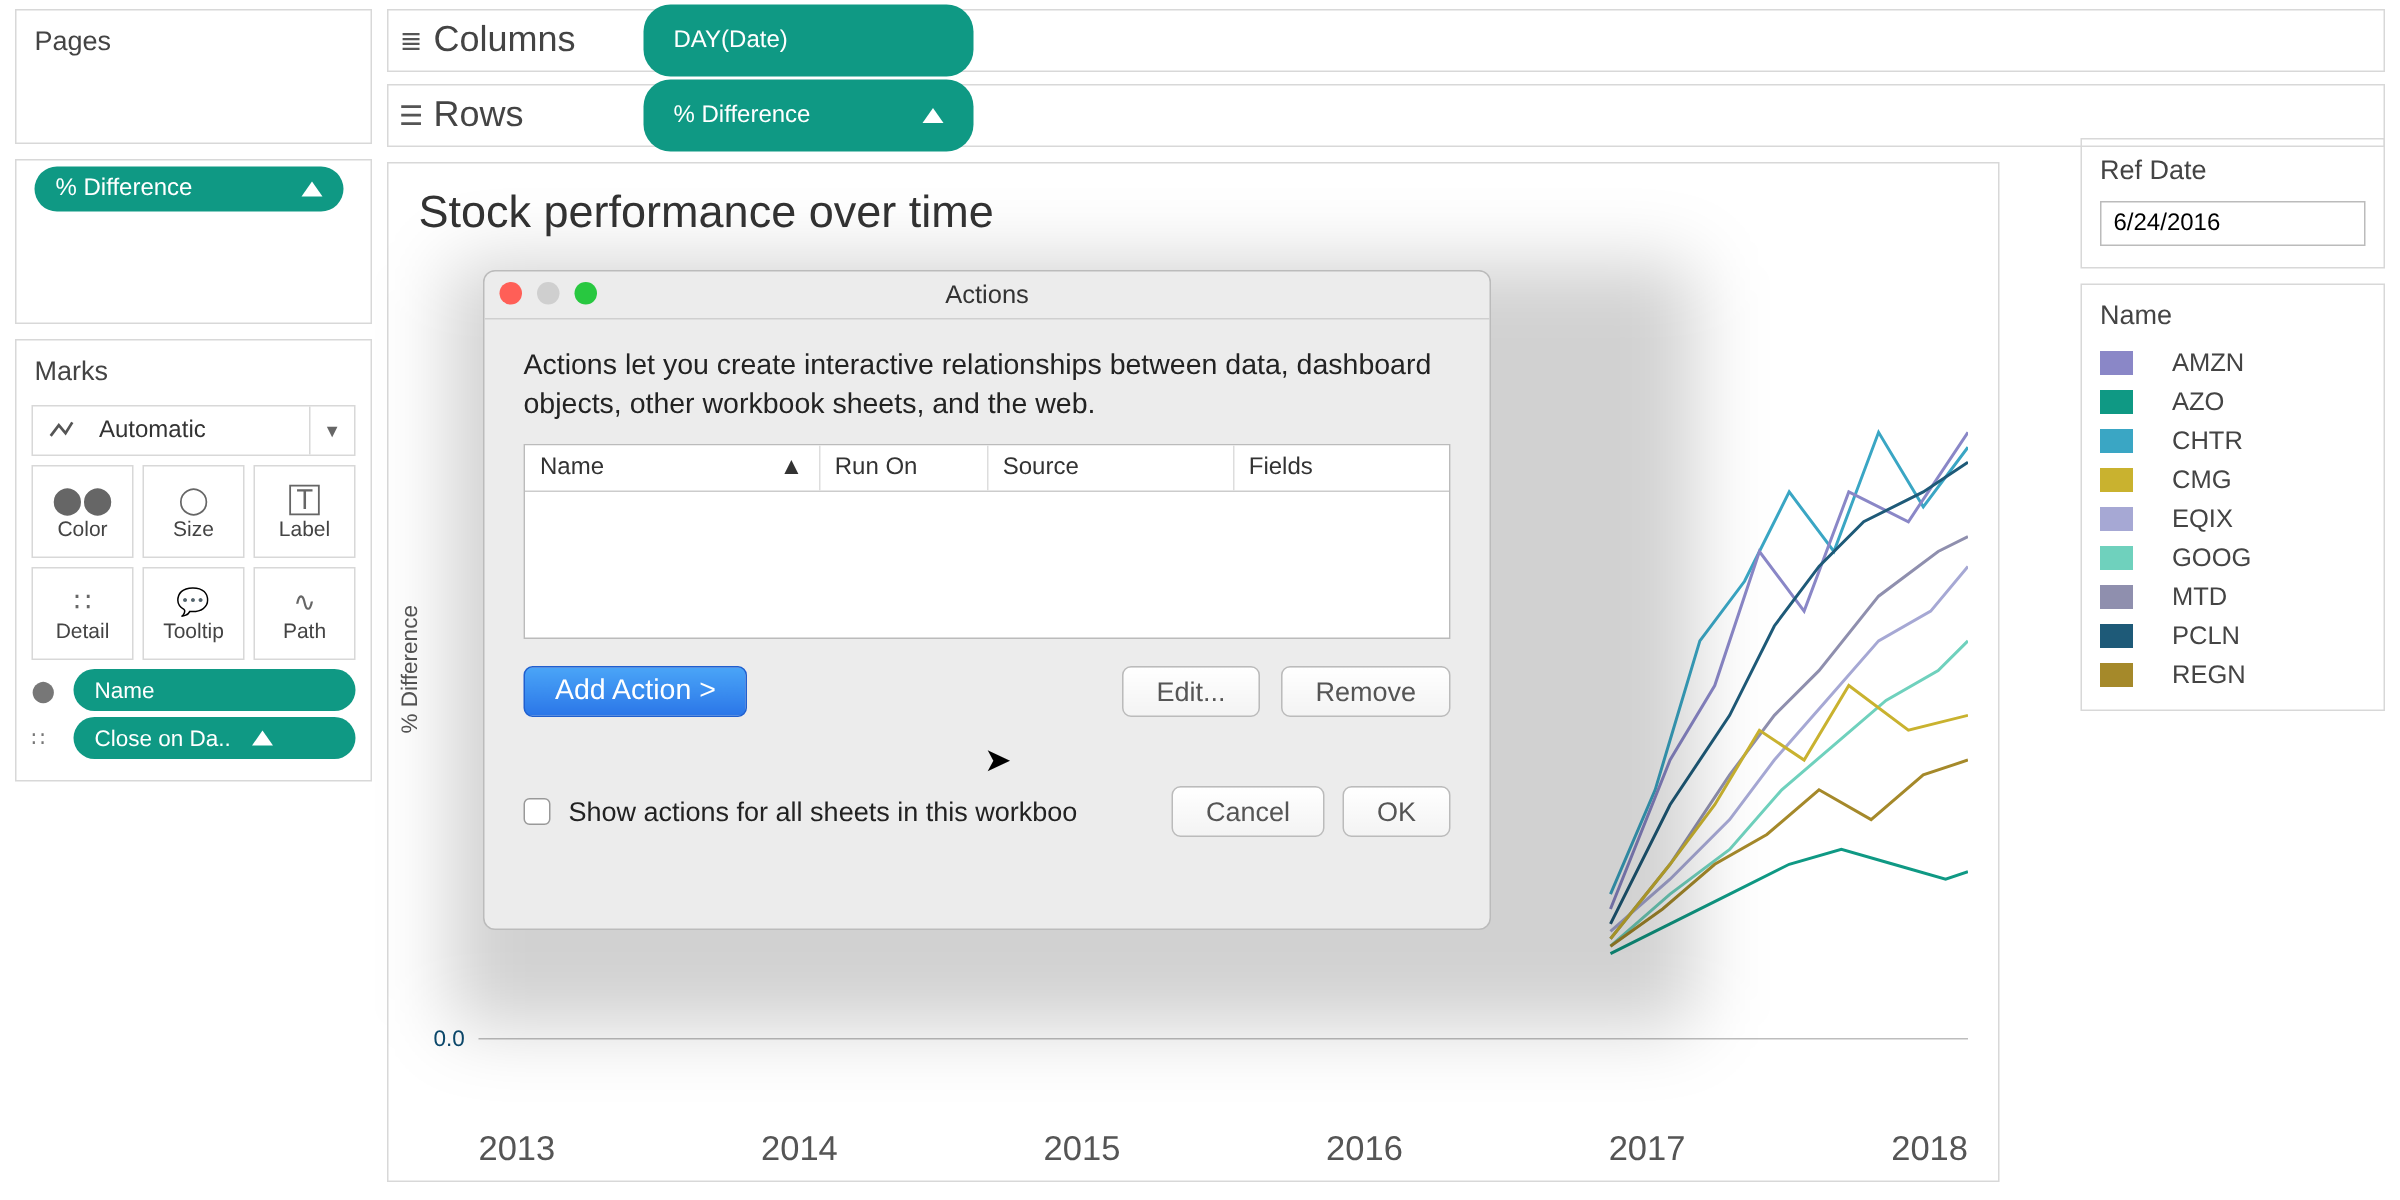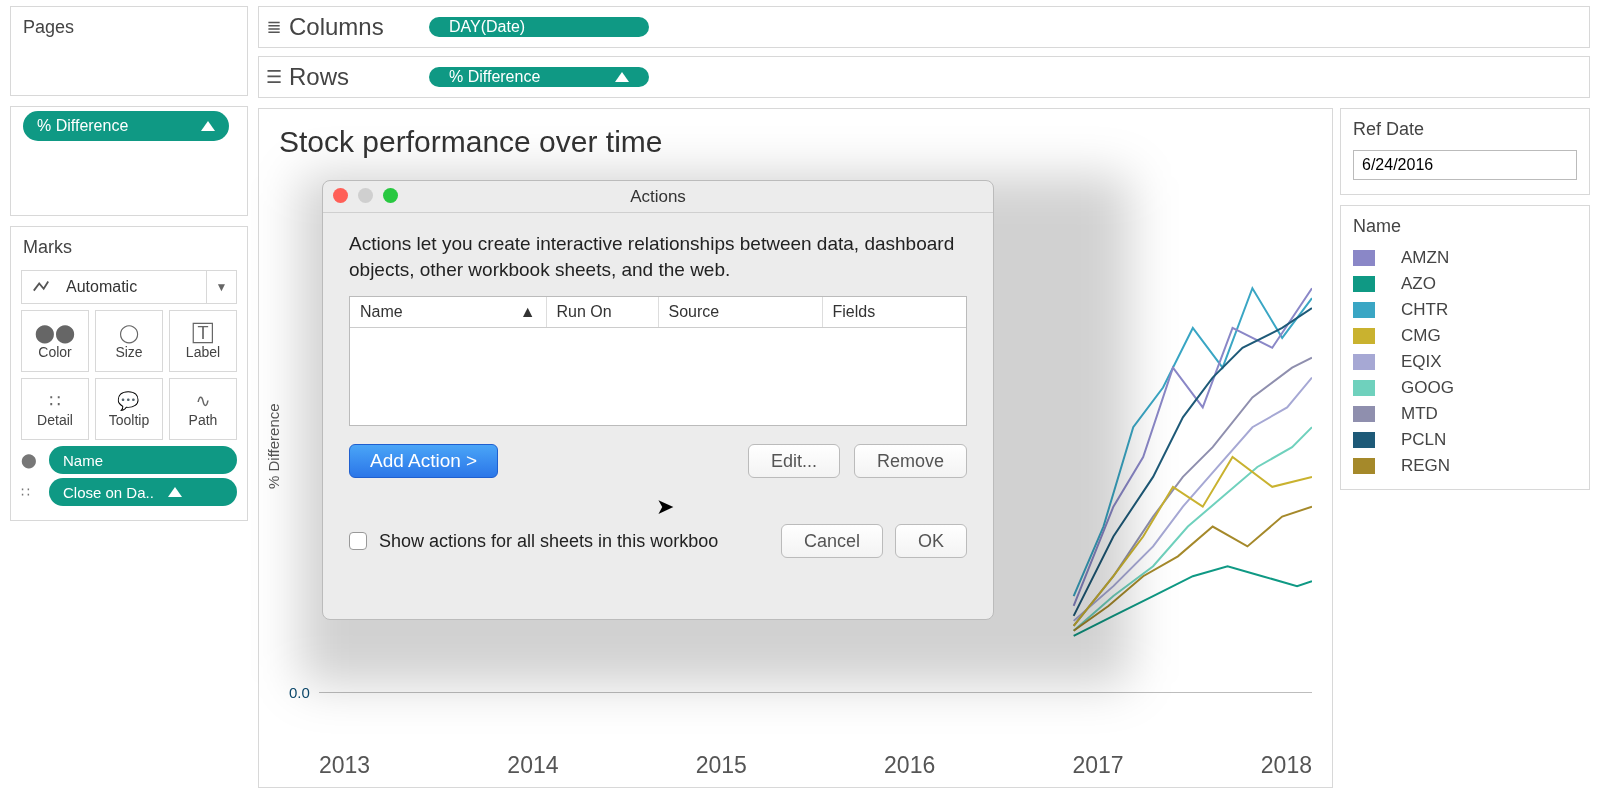--- a/index.html
+++ b/index.html
@@ -28,34 +28,34 @@
 
 .mark-row { display: flex; align-items: center; gap: 6px; margin: 4px 10px; }
 .mark-row .mic { width: 22px; color: #777; font-size: 14px; }
 .mark-row .pill { flex: 1; height: 28px; font-size: 15px; }
 
 
 .shelves { position: absolute; left: 258px; top: 6px; right: 10px; }
 .shelf { border: 1px solid #d8d8d8; height: 42px; display: flex; align-items: center; margin-bottom: 8px; }
 .shelf .sic { width: 30px; text-align: center; color: #555; font-size: 18px; }
 .shelf .slabel { width: 140px; font-size: 24px; color: #444; }
-.shelf .pill { height: 20px; padding: 0 20px; min-width: 220px; justify-content: space-between; }
+.shelf .pill { height: 48px; padding: 0 20px; min-width: 220px; justify-content: space-between; }
 
 
 .viz { position: absolute; left: 258px; top: 108px; width: 1075px; height: 680px; border: 1px solid #d8d8d8; }
 .viz h2 { font-weight: 400; font-size: 30px; color: #333; padding: 16px 20px 4px; }
 .yaxis-label { position: absolute; left: 6px; top: 380px; transform: rotate(-90deg); transform-origin: left top; font-size: 15px; color: #555; }
 .chart-area { position: absolute; left: 60px; right: 20px; top: 70px; bottom: 60px; }
 .zero-line { position: absolute; left: 0; right: 0; bottom: 34px; border-top: 1px solid #bdbdbd; }
 .zero-lbl { position: absolute; left: -30px; bottom: 26px; font-size: 15px; color: #0c4a6e; }
 .xaxis { position: absolute; left: 60px; right: 20px; bottom: 8px; display: flex; justify-content: space-between; font-size: 23px; color: #555; }
 svg.lines { position: absolute; inset: 0; }
 
 
-.right-col { position: absolute; right: 10px; top: 108px; width: 250px; }
+.right-col { position: absolute; right: 10px; top: 92px; width: 203px; }
 .ref-panel { border: 1px solid #d8d8d8; padding: 10px 12px 14px; margin-bottom: 10px; }
 .ref-panel .t { font-size: 18px; color: #444; margin-bottom: 10px; }
 .ref-panel input { width: 100%; height: 30px; border: 1px solid #bbb; padding: 0 8px; font-size: 16px; }
 .legend-panel { border: 1px solid #d8d8d8; padding: 10px 12px; }
 .legend-panel .t { font-size: 18px; color: #444; margin-bottom: 8px; }
 .legend-item { display: flex; align-items: center; gap: 26px; font-size: 17px; color: #444; padding: 3px 0; }
 .legend-item .sw { width: 22px; height: 16px; }
 
 
 .dialog-shadow { position: absolute; left: 300px; top: 175px; width: 830px; height: 510px; background: rgba(0,0,0,0.18); filter: blur(24px); border-radius: 14px; }

